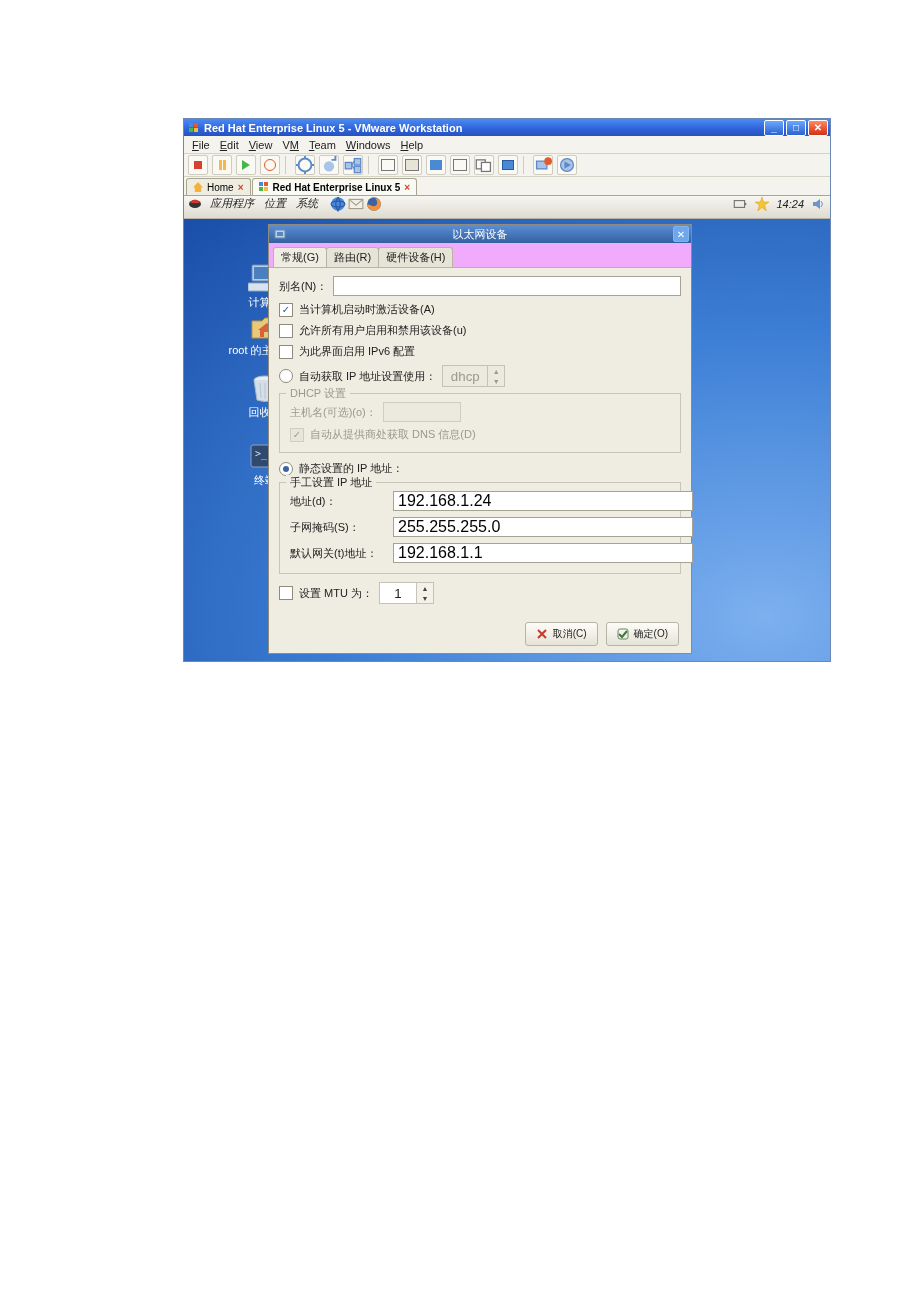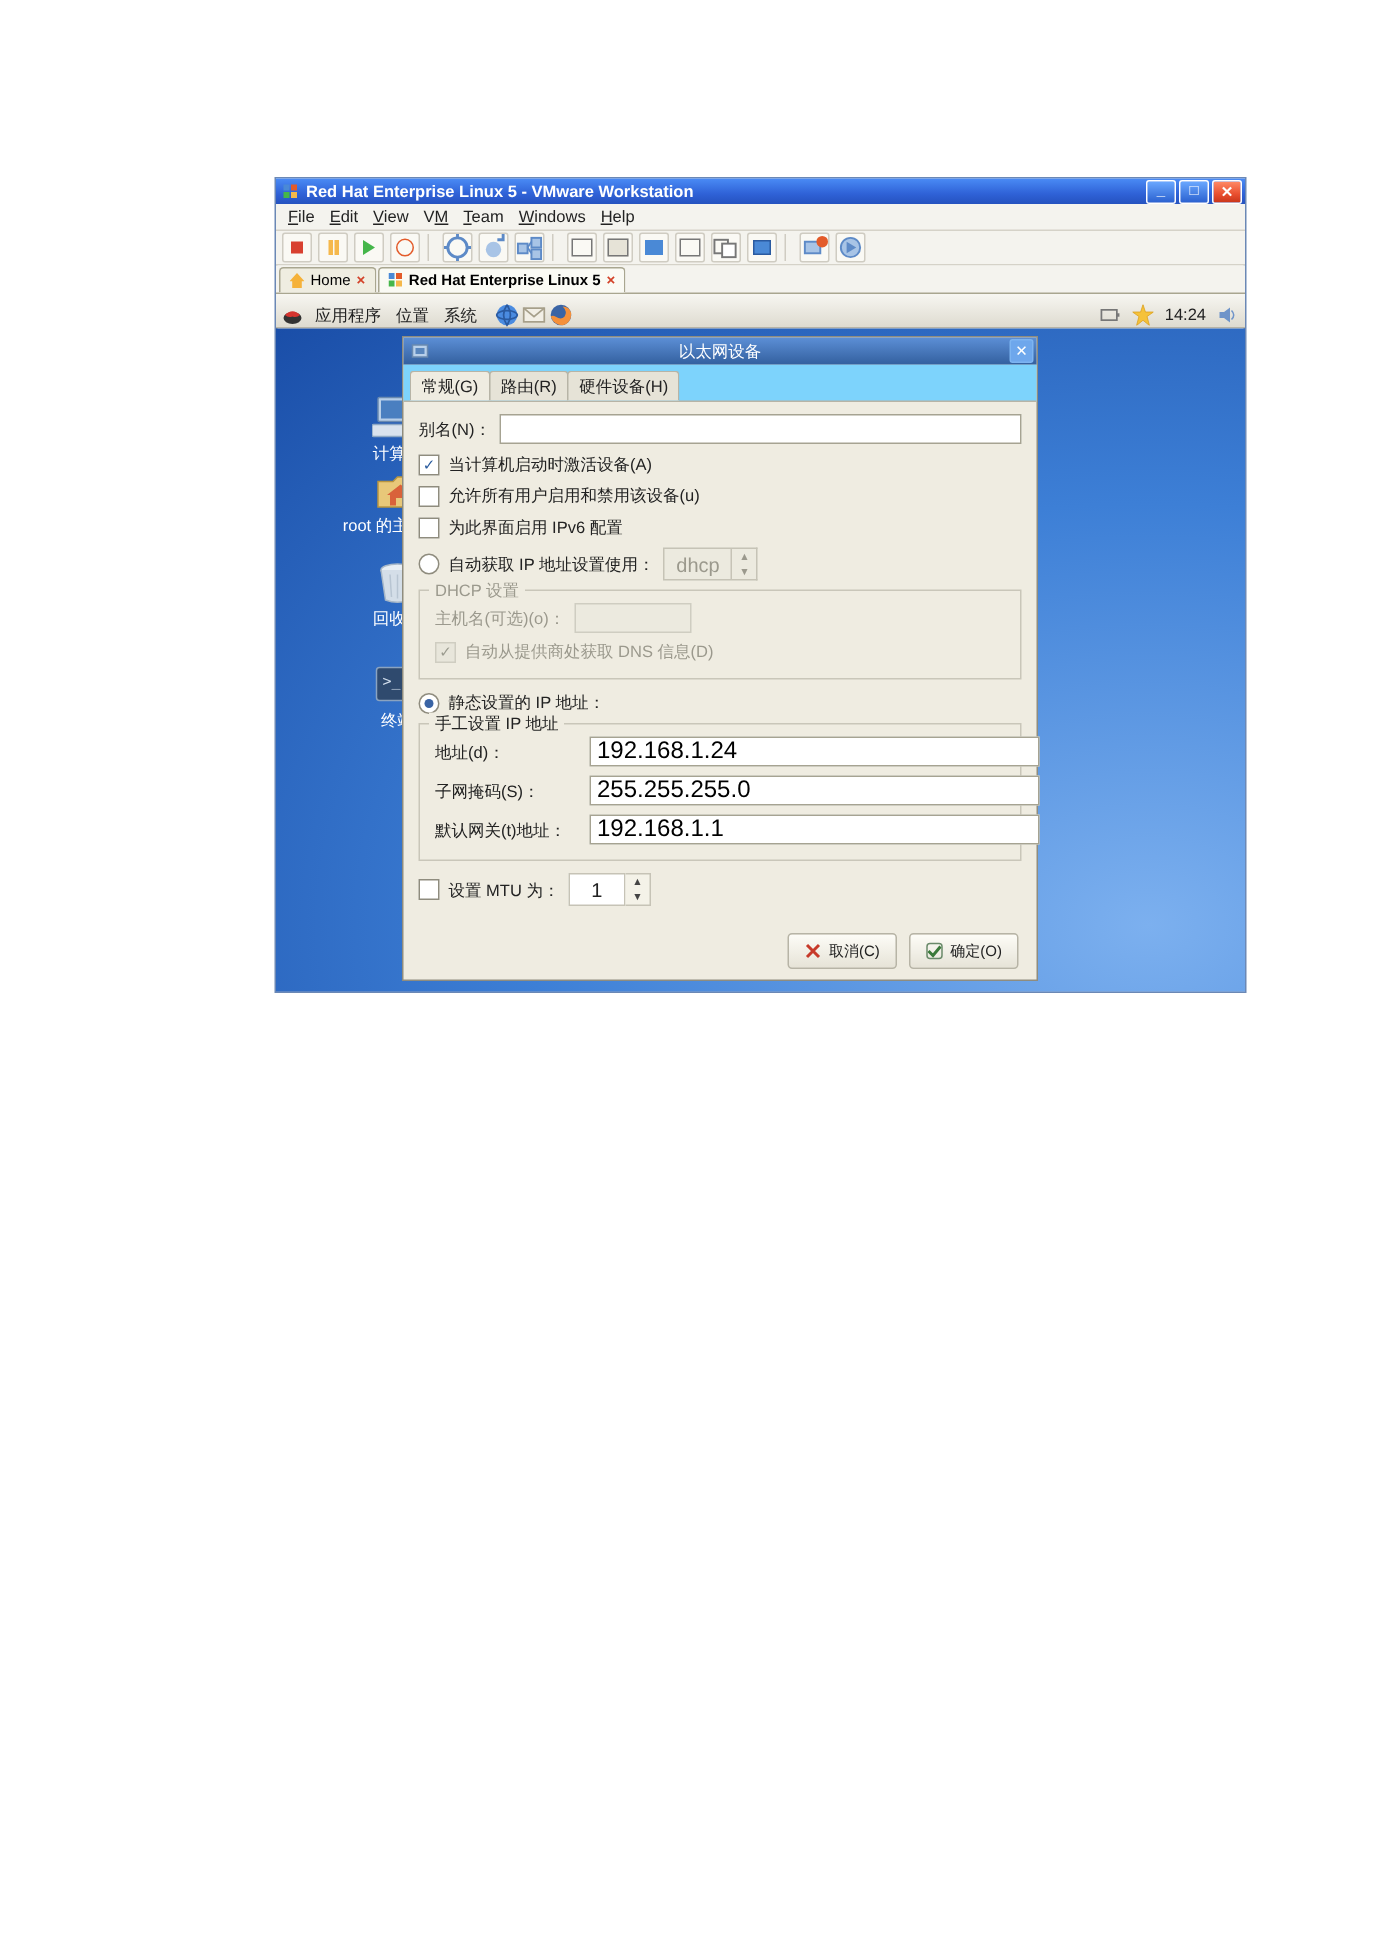--- a/index.html
+++ b/index.html
@@ -82,22 +82,22 @@
   }
   .vm-tab.active{background:#fafaf4}
   .tab-close{color:#d3432a;font-weight:bold;font-size:10px}
   .tab-home-ico{width:10px;height:10px;background:#f5b23a;clip-path:polygon(50% 0,100% 55%,82% 55%,82% 100%,18% 100%,18% 55%,0 55%)}
   .tab-vmw-ico{width:10px;height:10px}
   .tab-vmw-ico svg{width:10px;height:10px}
 
   
   .gnome-panel{
     height:22px;background:linear-gradient(#f7f6f1,#dedbd0);
-    display:flex;align-items:flex-end;font-size:11px;color:#222;
-    border-bottom:1px solid #b6b3a6;padding:0 4px;gap:6px;
+    display:flex;align-items:flex-start;font-size:11px;color:#222;
+    border-bottom:1px solid #b6b3a6;padding:0 4px;gap:6px;font-style:italic;
   }
   .redhat{width:14px;height:14px;display:flex;align-items:center;justify-content:center}
   .redhat svg{width:14px;height:14px}
   .panel-item{padding:0 2px}
   .panel-icons{display:flex;gap:2px;margin-left:4px}
   .panel-right{margin-left:auto;display:flex;align-items:center;gap:6px}
   .panel-ico{width:16px;height:16px;display:flex;align-items:center;justify-content:center}
   .star svg,.spk svg{width:14px;height:14px}
 
   
@@ -122,21 +122,21 @@
     background:#efece1;border:1px solid #8f8c7e;font-size:11px;color:#222;
   }
   .dlg-title{
     height:18px;background:linear-gradient(#5c8fd6,#33609f);
     color:#fff;display:flex;align-items:center;justify-content:center;font-size:11px;position:relative
   }
   .dlg-title-ico{position:absolute;left:4px;width:14px;height:14px}
   .dlg-title-ico svg{width:14px;height:14px}
   .dlg-close{position:absolute;right:2px;width:14px;height:14px;background:#6ea7ec;color:#fff;display:flex;align-items:center;justify-content:center;border:1px solid #7db4f1;border-radius:2px;font-size:10px}
 
-  .dlg-tabs{height:22px;background:#7dd3fc;display:flex;align-items:flex-end;padding:2px 4px 0;border-bottom:1px solid #b7b4a6;gap:0}
+  .dlg-tabs{height:22px;background:#f0abfc;display:flex;align-items:flex-end;padding:2px 4px 0;border-bottom:1px solid #b7b4a6;gap:0}
   .dlg-tab{height:19px;display:flex;align-items:center;padding:0 7px;border:1px solid #b7b4a6;border-bottom:none;border-radius:3px 3px 0 0;background:#e6e3d7;margin-right:-1px}
   .dlg-tab.active{background:#efece1;position:relative;z-index:1}
 
   .dlg-body{padding:8px 10px 8px 10px}
   .row{display:flex;align-items:center;margin-bottom:6px;gap:6px}
   .row label{white-space:nowrap}
   input.tx{
     height:18px;border:1px solid #a6a392;background:#fff;padding:0 4px;font-size:16px;
   }
   .nick{width:345px;background:#3a64a5;color:#fff}

